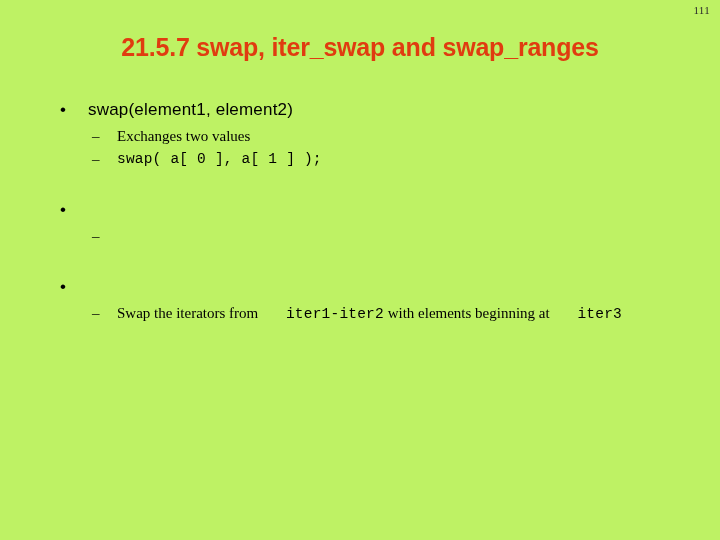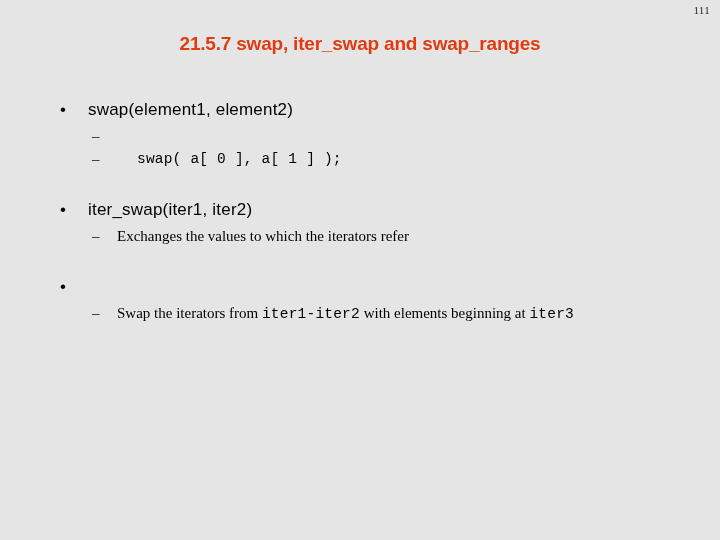--- a/index.html
+++ b/index.html
@@ -13,21 +13,21 @@
     background: #ffffff;
     font-family: "Liberation Serif", "DejaVu Serif", serif;
     overflow: hidden;
     position: relative;
   }
 
   .slide {
     position: relative;
     width: 720px;
     height: 540px;
-    background: #e5e5e5;
+    background: #bef264;
   }
 
   
   .page-number {
     position: absolute;
     top: 5px;
     right: 10px;
     font-family: "Liberation Serif", "DejaVu Serif", serif;
     font-size: 11px;
     color: #2b2b2b;
@@ -37,21 +37,21 @@
 
   
   .slide-title {
     position: absolute;
     top: 34px;
     left: 0;
     width: 720px;
     text-align: center;
     font-family: "Liberation Sans", "DejaVu Sans", sans-serif;
     font-weight: bold;
-    font-size: 19px;
+    font-size: 25px;
     color: #E03C10;
     letter-spacing: -0.2px;
     line-height: 1.1;
     white-space: nowrap;
   }
 
   
   .body {
     position: absolute;
     top: 98px;
@@ -116,24 +116,24 @@
   }
   
   .bullet-l2 .text .mono,
   .bullet-l2.code .text {
     font-family: "Liberation Mono", "DejaVu Sans Mono", monospace;
     font-size: 14.5px;
     letter-spacing: 0.2px;
   }
   .bullet-l2.code .text {
     white-space: pre;
-    margin-left: 20px;
   }
   .bullet-l2 .text .mono {
     white-space: pre;
+    margin-left: 24px;
   }
 </style>
 </head>
 <body>
 
 <div class="slide">
 
   <div class="page-number">111</div>
 
   <div class="slide-title">21.5.7 swap, iter_swap and swap_ranges</div>
@@ -141,37 +141,36 @@
   <div class="body">
 
     <div class="section">
       <div class="bullet-l1">
         <span class="marker">•</span>
         <span class="text">swap(element1, element2)</span>
       </div>
 
       <div class="bullet-l2">
         <span class="marker">–</span>
+        <span class="text">Exchanges two values</span>
       </div>
 
       <div class="bullet-l2 code">
         <span class="marker">–</span>
         <span class="text">swap( a[ 0 ], a[ 1 ] );</span>
       </div>
     </div>
 
     <div class="section">
       <div class="bullet-l1">
         <span class="marker">•</span>
-        <span class="text">iter_swap(iter1, iter2)</span>
       </div>
 
       <div class="bullet-l2">
         <span class="marker">–</span>
-        <span class="text">Exchanges the values to which the iterators refer</span>
       </div>
     </div>
 
     <div class="section">
       <div class="bullet-l1">
         <span class="marker">•</span>
       </div>
 
       <div class="bullet-l2">
         <span class="marker">–</span>

